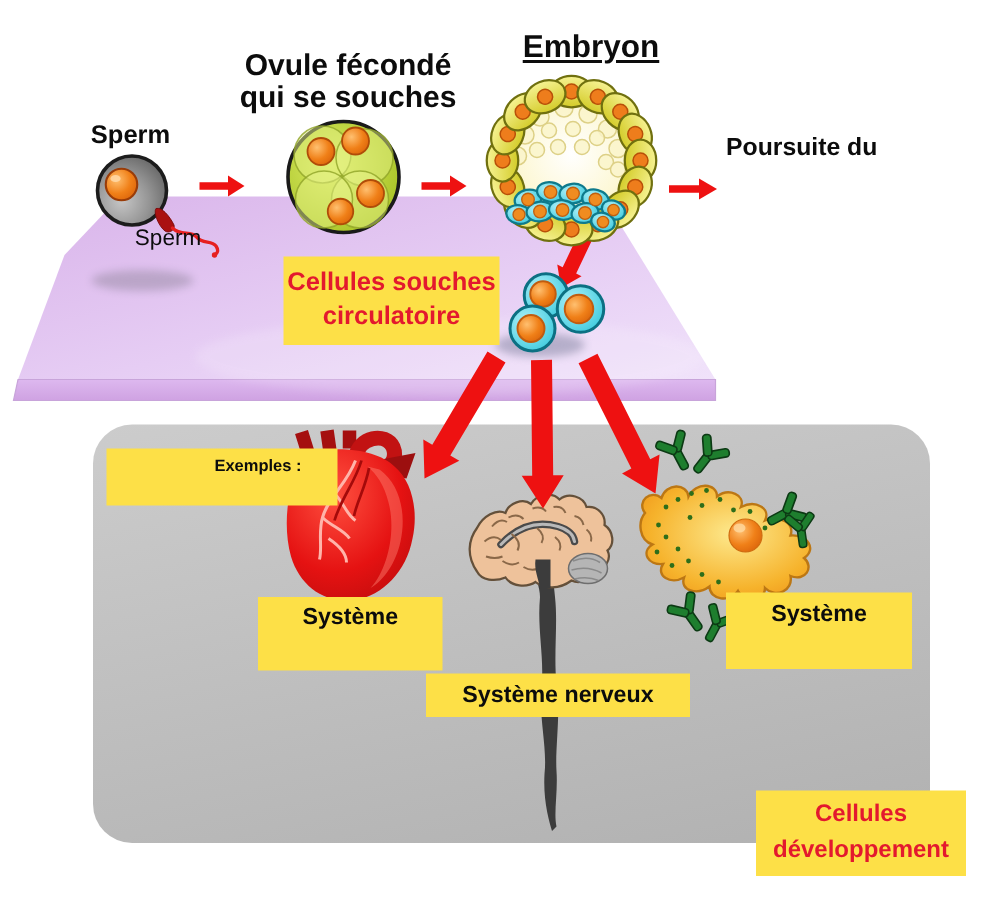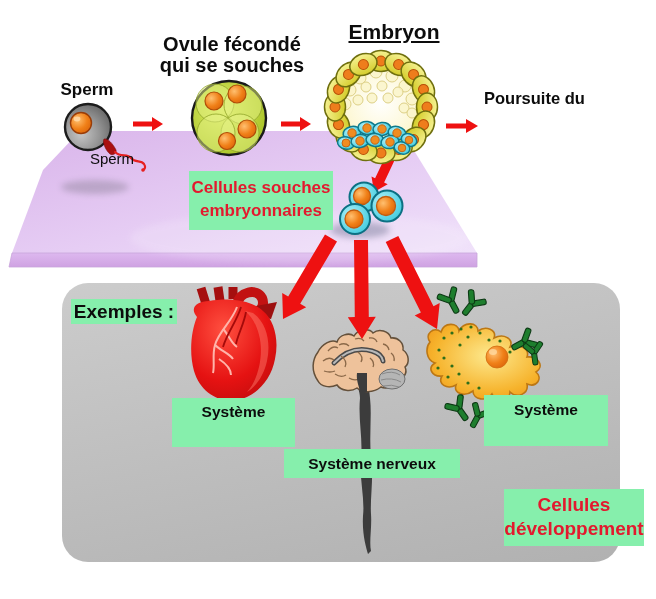--- a/index.html
+++ b/index.html
@@ -3,33 +3,33 @@
 <meta charset="utf-8">
 <style>
   html,body{margin:0;padding:0;background:#fff;}
   .stage-wrap{position:relative;width:656px;height:599px;background:#ffffff;overflow:hidden;
               font-family:"Liberation Sans",sans-serif;}
   .panel{position:absolute;left:62px;top:283px;width:558px;height:279px;border-radius:26px;
          background:linear-gradient(168deg,#cccccc 0%,#bdbdbd 55%,#b1b1b1 100%);z-index:1;}
   svg.scene{position:absolute;left:0;top:0;z-index:2;pointer-events:none;}
   .lbl{position:absolute;z-index:3;color:#0c0c0c;font-weight:bold;text-align:center;white-space:nowrap;}
   .lbl .ln{display:block;}
-  .box{background:#86efac;}
+  .box{background:#fde047;}
   .red{color:#e3192e;}
   .lbl-ovule{left:56px;top:80px;width:62px;font-size:17px;line-height:20px;}
   .lbl-sperm{left:84px;top:150px;width:56px;font-size:15px;line-height:18px;font-weight:400;}
   .lbl-fert{left:157px;top:34px;width:150px;font-size:20px;line-height:21px;}
   .lbl-embryo{left:344px;top:22px;width:100px;font-size:21px;line-height:20px;text-decoration:underline;}
   .lbl-dev{left:484px;top:87px;width:150px;font-size:16.5px;line-height:23px;text-align:left;}
   .lbl-stem{left:189px;top:171px;width:144px;height:54px;font-size:17px;line-height:23px;padding-top:5px;}
-  .lbl-exemples{left:71px;top:299px;width:106px;height:25px;font-size:19px;line-height:25px;}
+  .lbl-exemples{left:71px;top:299px;width:106px;height:38px;font-size:11px;line-height:25px;padding-left:48px;}
   .lbl-circ{left:172px;top:398px;width:123px;height:46px;font-size:15.5px;line-height:22px;padding-top:3px;}
   .lbl-nerv{left:284px;top:449px;width:176px;height:29px;font-size:15.5px;line-height:29px;}
   .lbl-immu{left:484px;top:395px;width:124px;height:47px;font-size:15.5px;line-height:22px;padding-top:4px;}
-  .lbl-spec{left:504px;top:489px;width:140px;height:53px;font-size:19px;line-height:24px;padding-top:4px;}
+  .lbl-spec{left:504px;top:527px;width:140px;height:53px;font-size:16px;line-height:24px;padding-top:4px;}
 </style>
 </head>
 <body>
 
 <div class="stage-wrap">
 
   <div class="panel"></div>
 
   <svg class="scene" width="656" height="599" viewBox="0 0 656 599">
     <defs>
@@ -379,21 +379,21 @@
     <span class="ln">qui se souches</span>
   </div>
   <div class="lbl lbl-embryo">
     <span>Embryon</span>
   </div>
   <div class="lbl lbl-dev">
     <span class="ln">Poursuite du</span>
   </div>
   <div class="lbl lbl-stem box red">
     <span class="ln">Cellules souches</span>
-    <span class="ln">embryonnaires</span>
+    <span class="ln">circulatoire</span>
   </div>
   <div class="lbl lbl-exemples box">
     <span>Exemples :</span>
   </div>
   <div class="lbl lbl-circ box">
     <span class="ln">Système</span>
   </div>
   <div class="lbl lbl-nerv box">
     <span>Système nerveux</span>
   </div>

